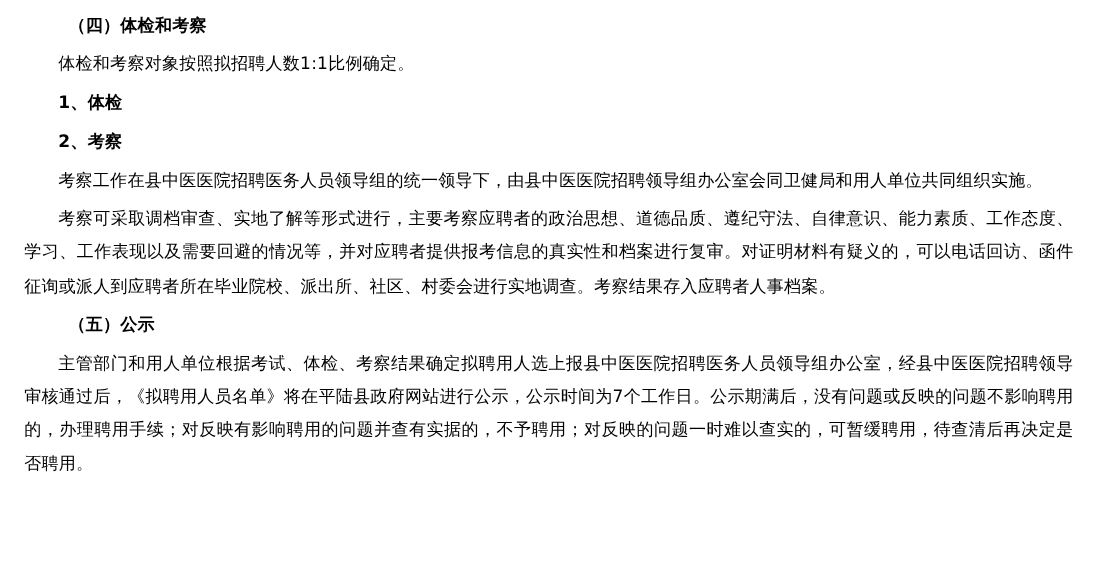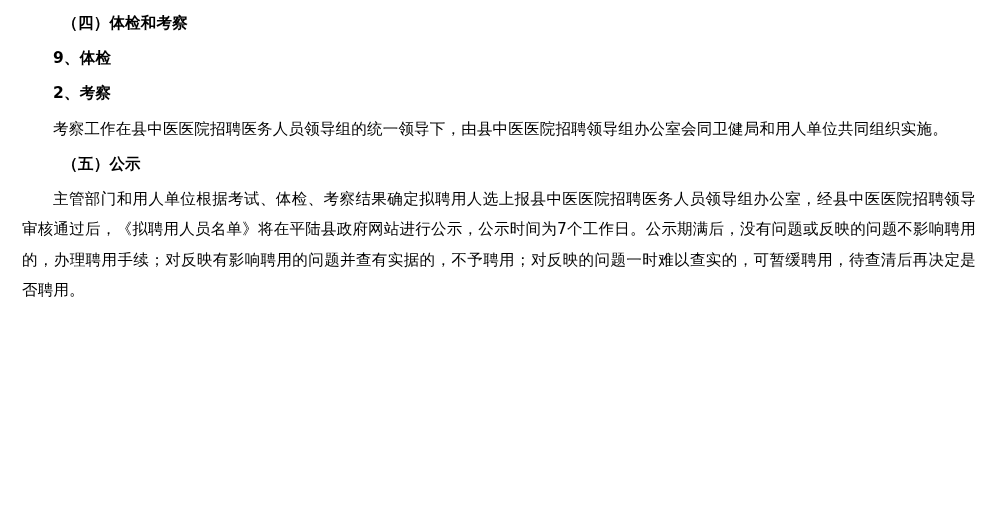--- a/index.html
+++ b/index.html
@@ -38,27 +38,29 @@
     font-weight: bold;
   }
 </style>
 </head>
 <body>
 
 <div id="doc">
 
   <p class="para heading indent3">（四）体检和考察</p>
 
+  <p class="para indent2">体检和考察对象按照拟招聘人数1:1比例确定。</p>
 
-  <p class="para heading indent2">9、体检</p>
+  <p class="para heading indent2">1、体检</p>
 
 
 
   <p class="para heading indent2">2、考察</p>
 
   <p class="para indent2">考察工作在县中医医院招聘医务人员领导组的统一领导下，由县中医医院招聘领导组办公室会同卫健局和用人单位共同组织实施。</p>
 
+  <p class="para indent2">考察可采取调档审查、实地了解等形式进行，主要考察应聘者的政治思想、道德品质、遵纪守法、自律意识、能力素质、工作态度、学习、工作表现以及需要回避的情况等，并对应聘者提供报考信息的真实性和档案进行复审。对证明材料有疑义的，可以电话回访、函件征询或派人到应聘者所在毕业院校、派出所、社区、村委会进行实地调查。考察结果存入应聘者人事档案。</p>
 
   <p class="para heading indent3">（五）公示</p>
 
   <p class="para indent2">主管部门和用人单位根据考试、体检、考察结果确定拟聘用人选上报县中医医院招聘医务人员领导组办公室，经县中医医院招聘领导审核通过后，《拟聘用人员名单》将在平陆县政府网站进行公示，公示时间为7个工作日。公示期满后，没有问题或反映的问题不影响聘用的，办理聘用手续；对反映有影响聘用的问题并查有实据的，不予聘用；对反映的问题一时难以查实的，可暂缓聘用，待查清后再决定是否聘用。</p>
 
 </div>
 
 </body></html>

